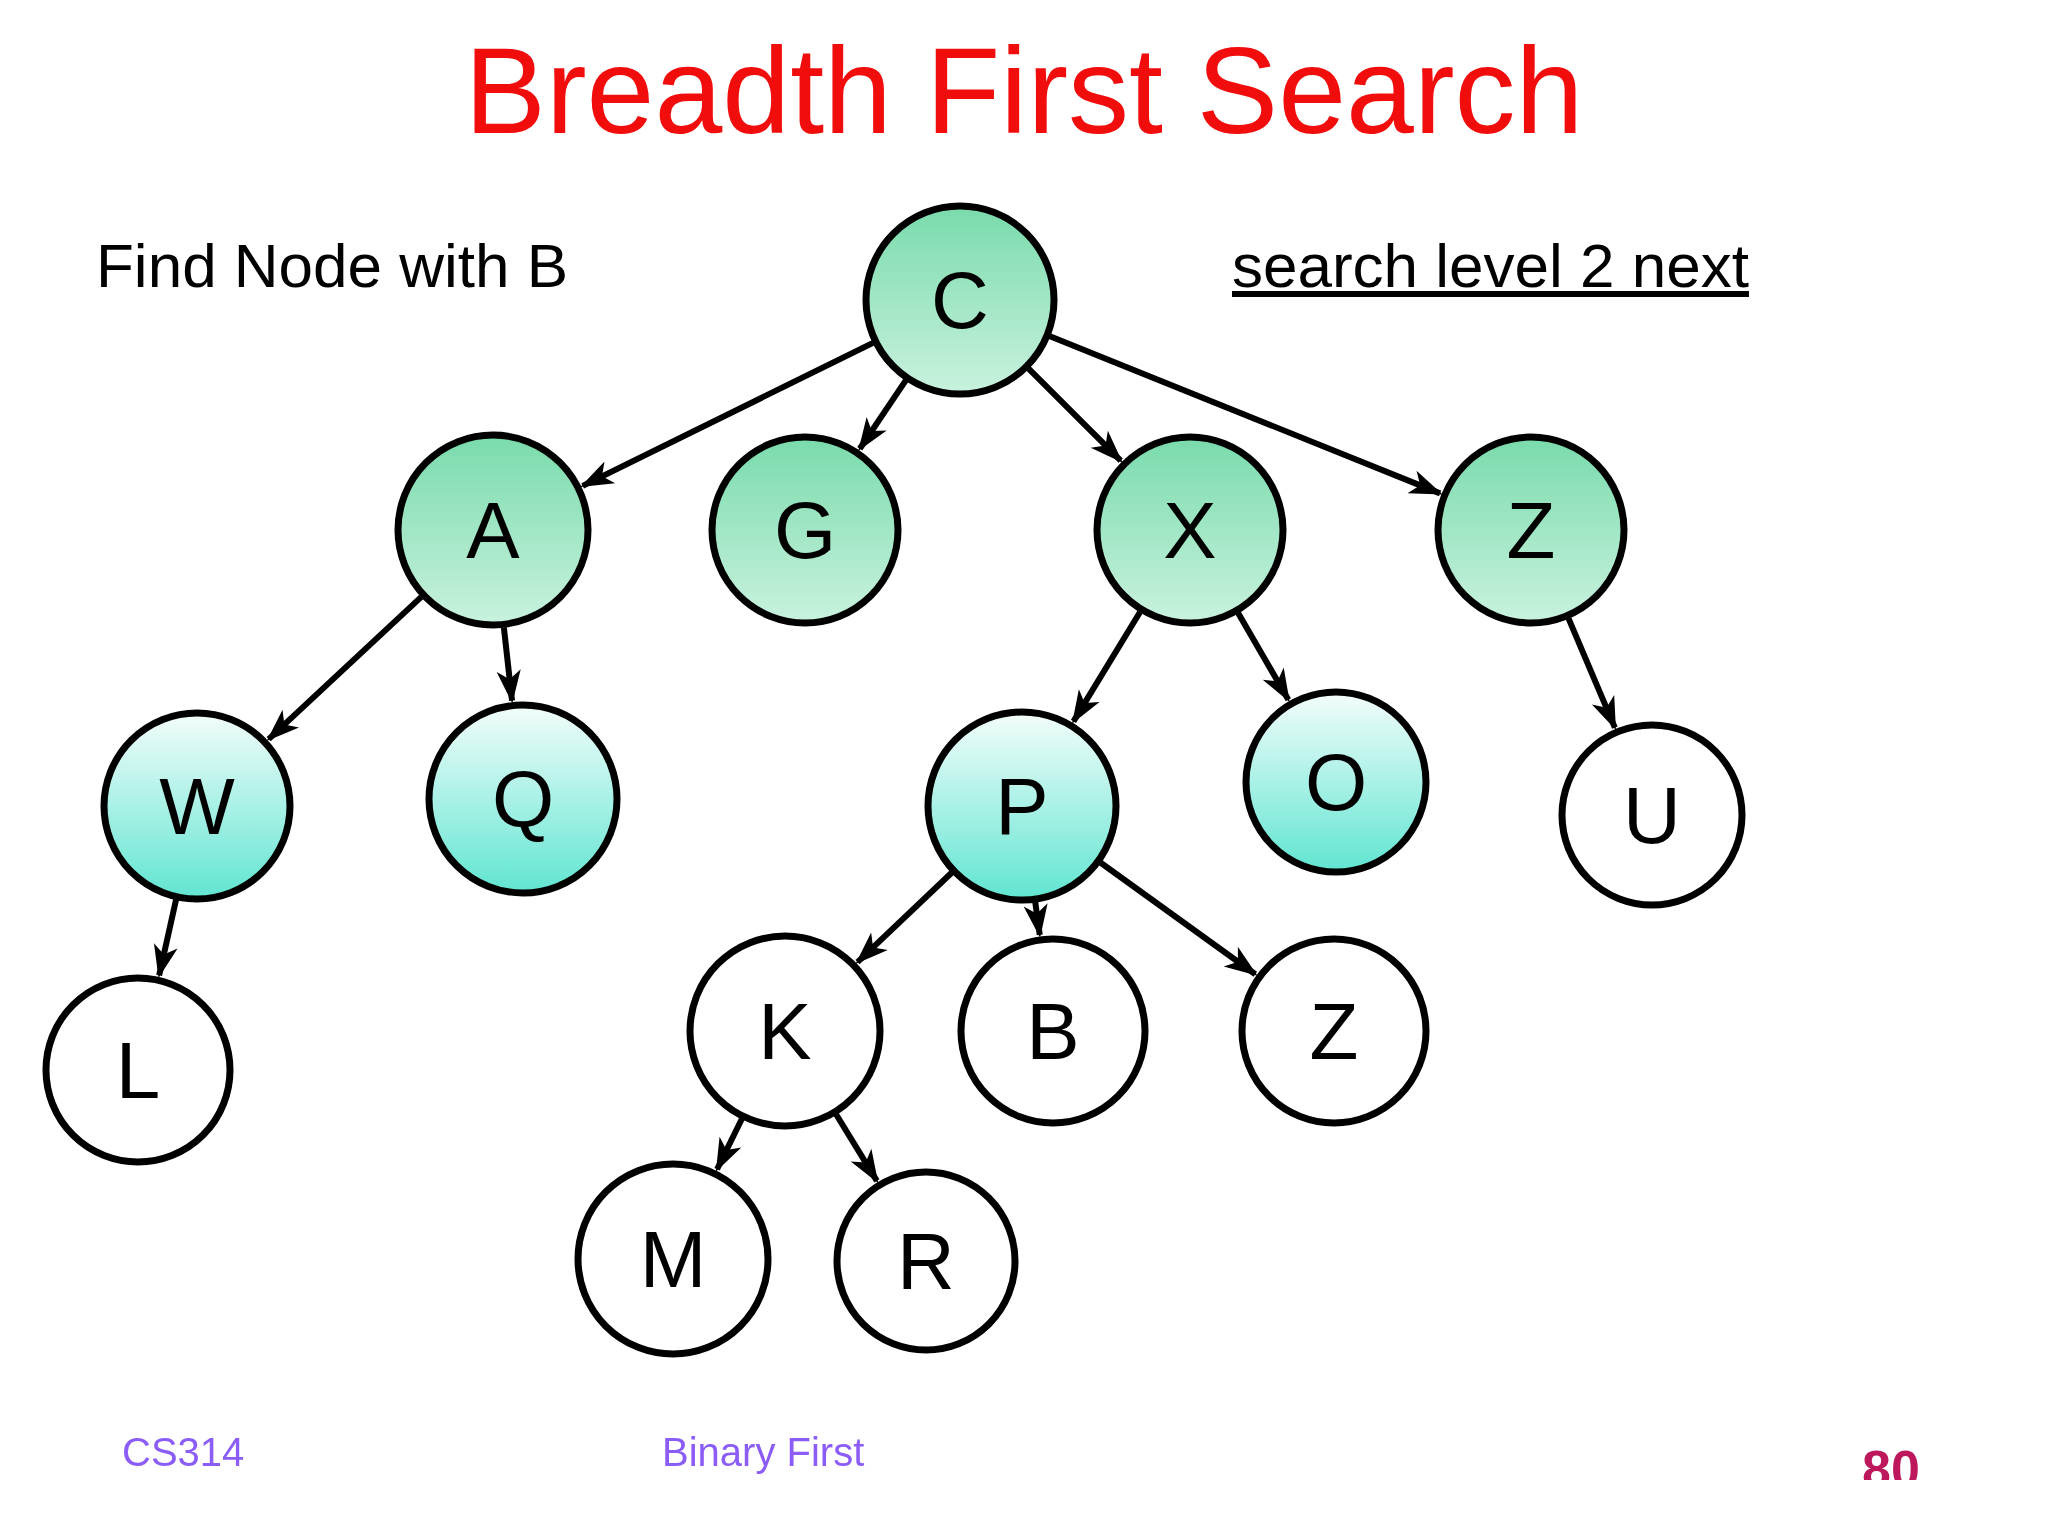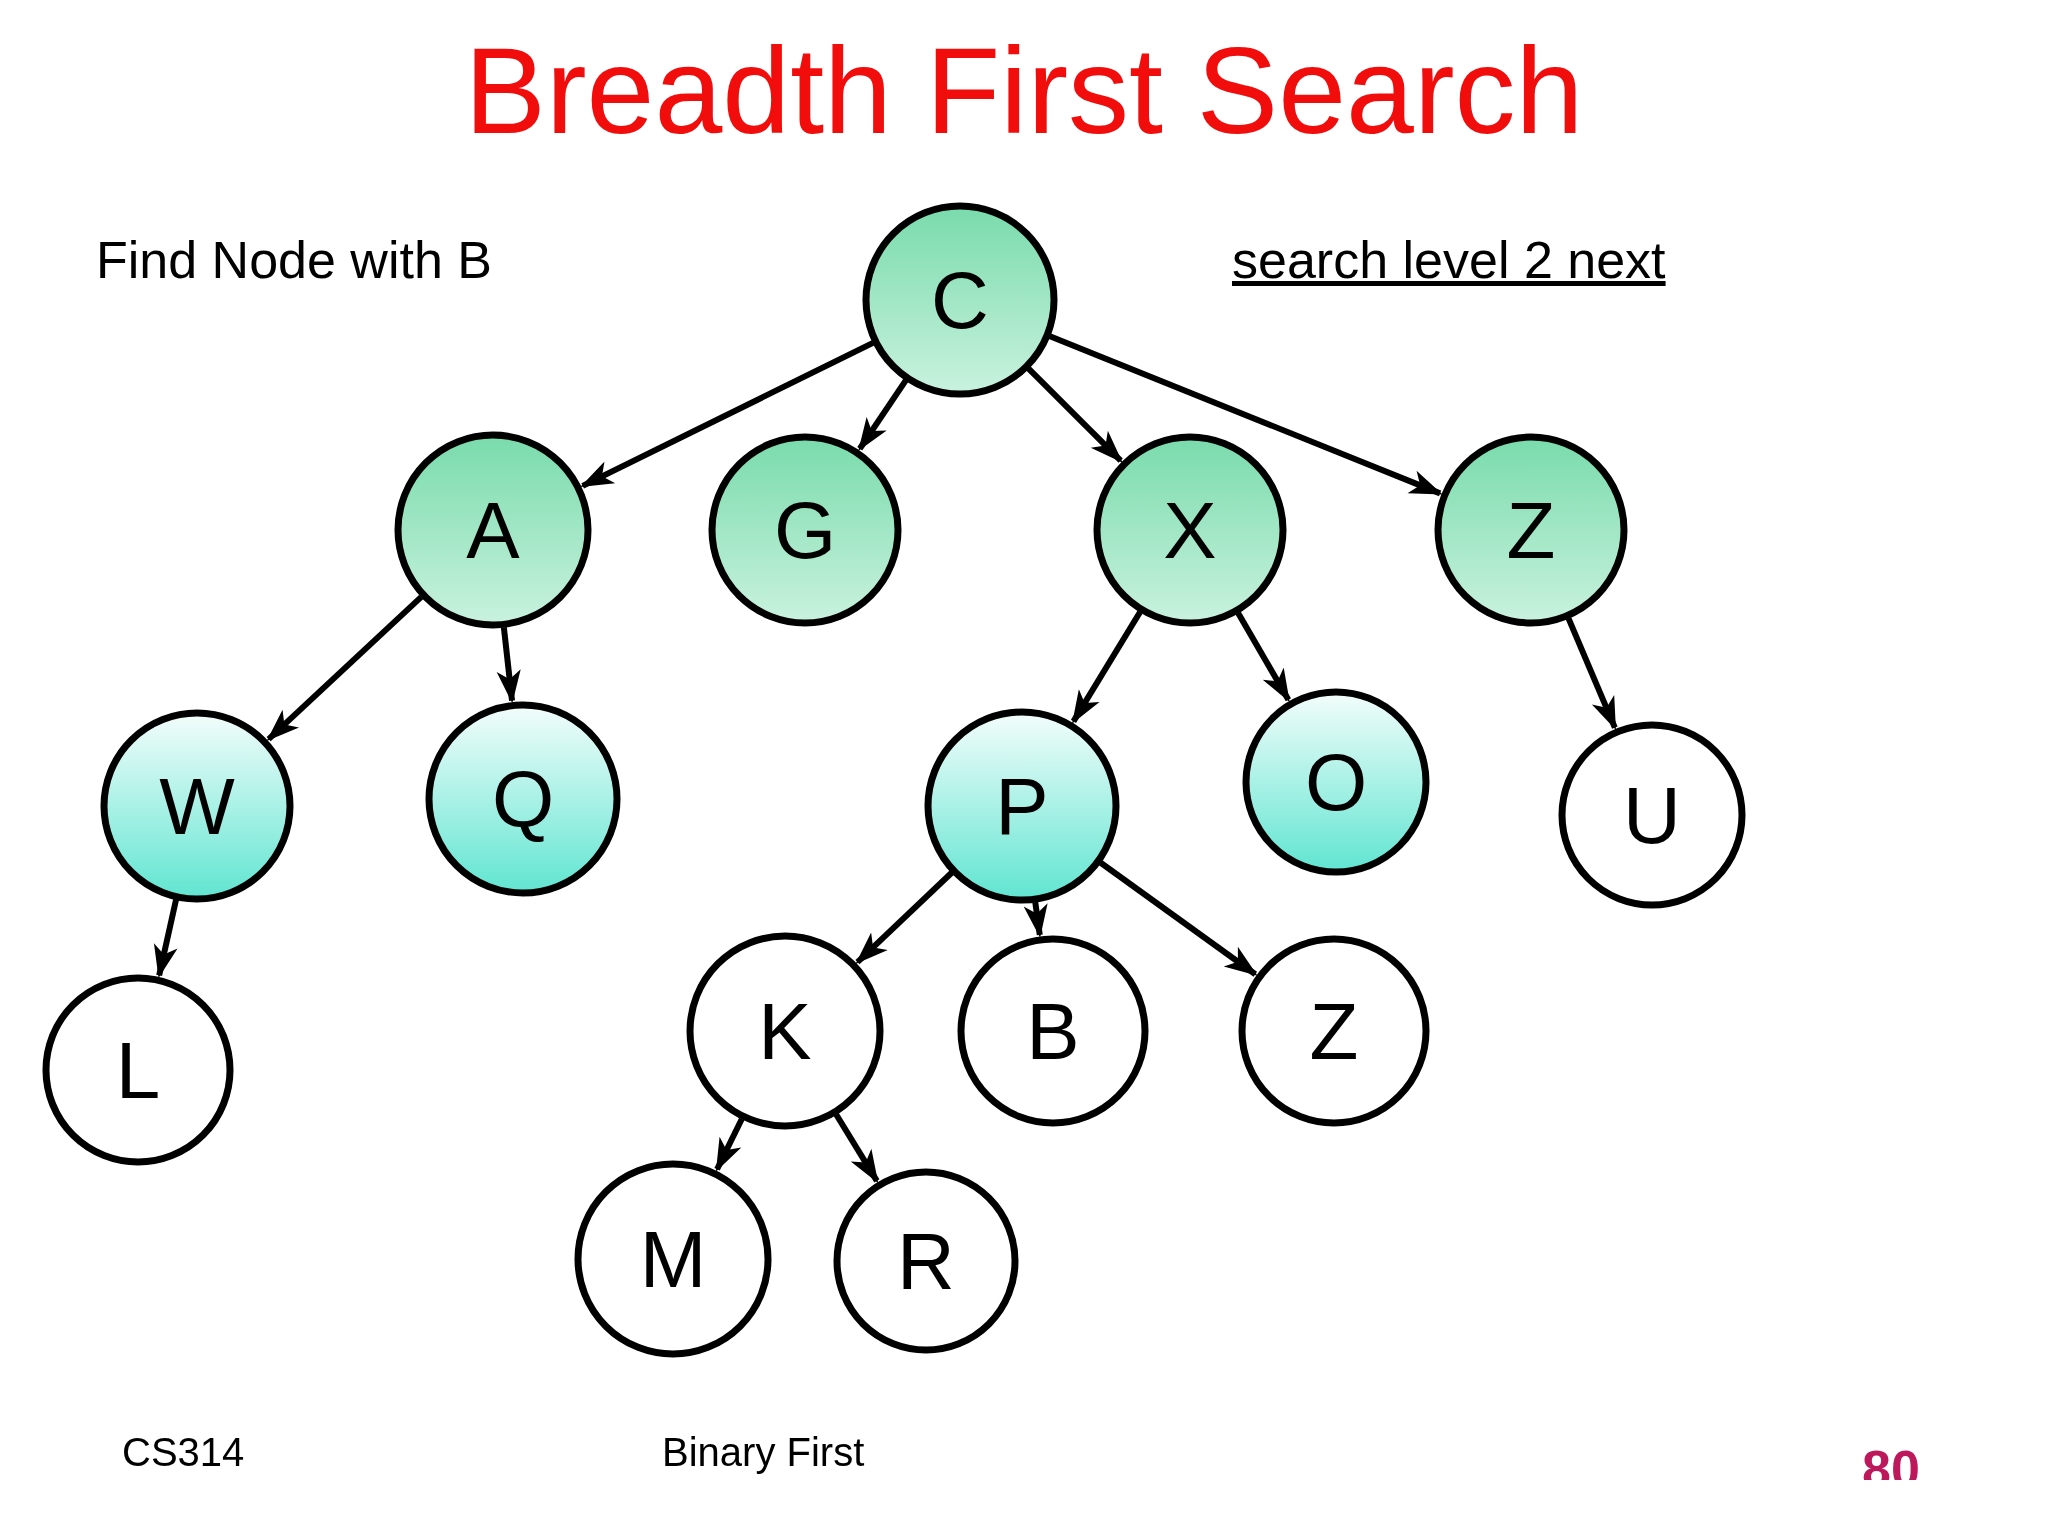--- a/index.html
+++ b/index.html
@@ -15,40 +15,40 @@
     top:24px;left:0;right:0;
     text-align:center;
     font-size:122px;
     line-height:1.1;
     color:#f20d0d;
     white-space:nowrap;
   }
   .note{
     position:absolute;
     top:230px;
-    font-size:52px;
+    font-size:62px;
     color:#000000;
     white-space:nowrap;
   }
   .note-left{left:96px;}
   .note-right{left:1232px;text-decoration:underline;}
   #tree-svg{position:absolute;top:0;left:0;}
   .edge-line{stroke:#000000;stroke-width:6;fill:none;}
   .node-circle{stroke:#000000;stroke-width:7;}
   .node-label{
     font-family:"Liberation Sans", sans-serif;
     font-size:80px;
     fill:#000000;
     text-anchor:middle;
   }
   .footer-text{
     position:absolute;
     top:1430px;
     font-size:40px;
-    color:#000000;
+    color:#8b5cf6;
     white-space:nowrap;
   }
   .footer-course{left:122px;}
   .footer-subject{left:662px;}
   .page-number{
     position:absolute;
     top:1424px;
     left:1862px;
     font-size:52px;
     font-weight:bold;

